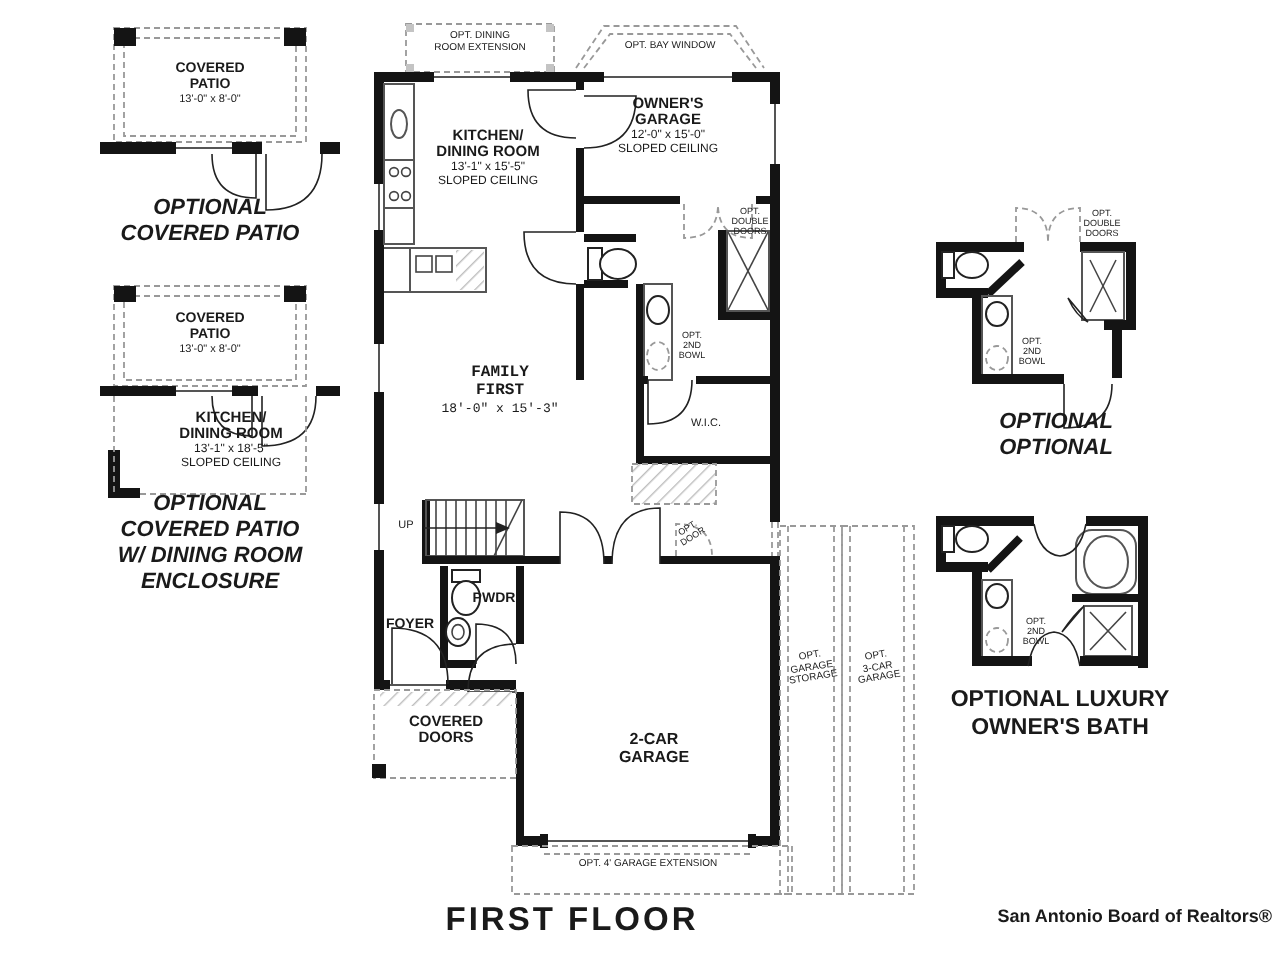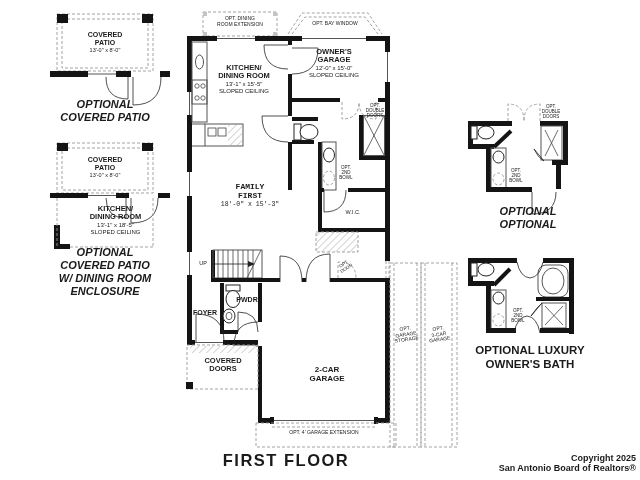--- a/index.html
+++ b/index.html
@@ -389,17 +389,16 @@
   <div>2ND</div>
   <div>BOWL</div>
 </div>
 <div class="lbl title" style="left:206px;top:451px;width:160px;">FIRST FLOOR</div>
 
 <div class="lbl t115 b" style="left:450px;top:344px;width:160px;">
   <div>OPTIONAL LUXURY</div>
   <div>OWNER'S BATH</div>
 </div>
 <div class="copy" style="position:absolute;left:420px;top:453px;width:216px;">
-  <div>Copyright 2025</div>
   <div>San Antonio Board of Realtors®</div>
 </div>
 
 </div>
 
 </body></html>

